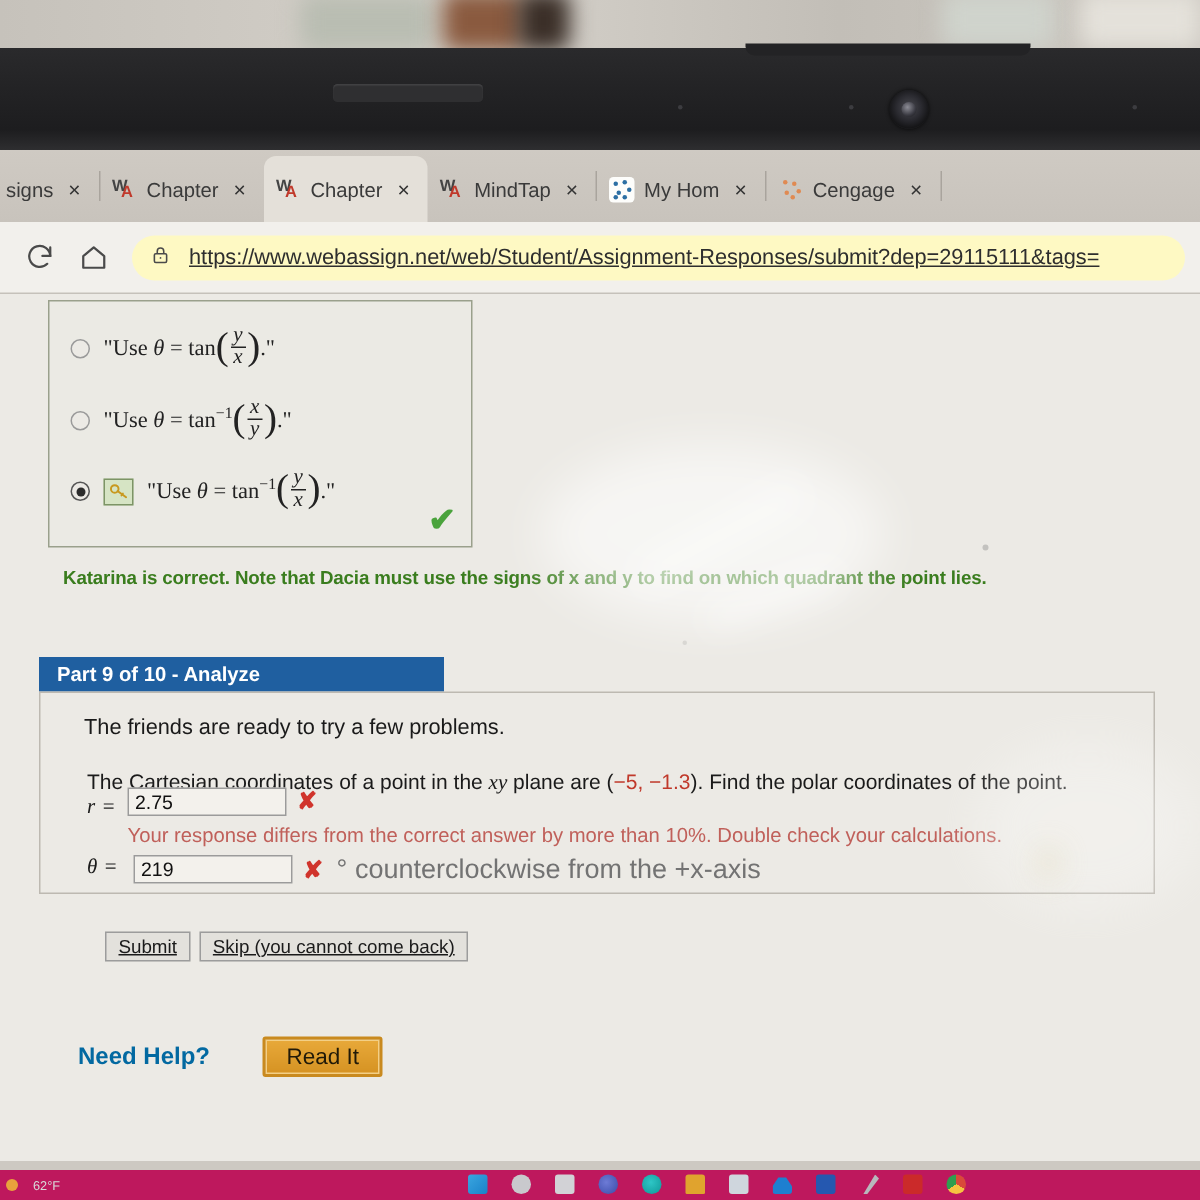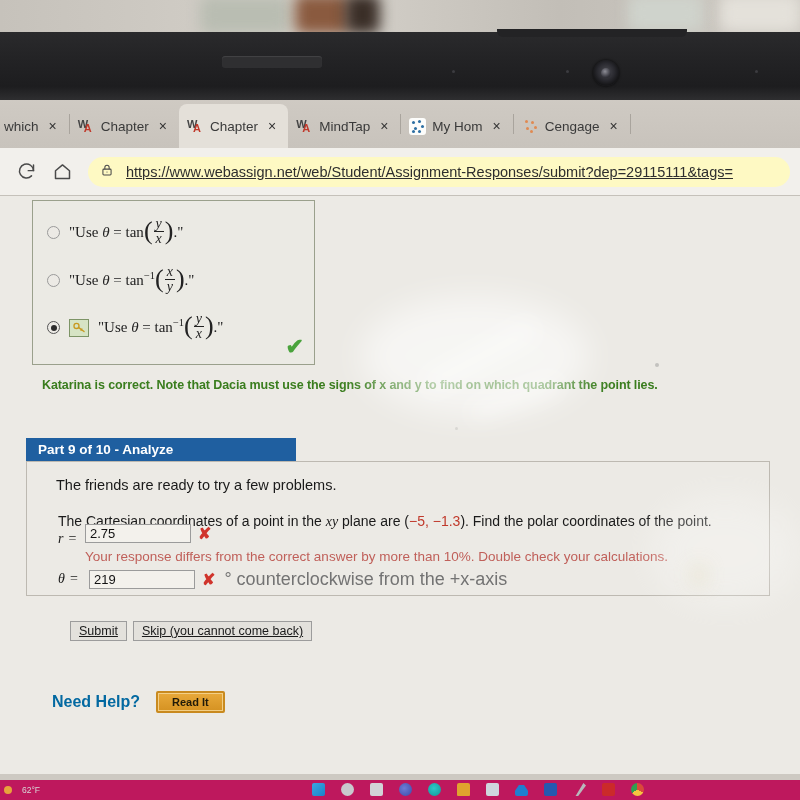--- a/index.html
+++ b/index.html
@@ -185,23 +185,24 @@
   .btn-row { position:absolute; left:70px; top:425px; display:flex; gap:6px; }
   .gbtn {
     background:#e3e1dc; border:1px solid #9c9c9c; font-size:12.5px; color:#1a1a1a;
     padding:2px 8px; text-decoration:underline; font-family:"Liberation Sans",sans-serif;
   }
 
   .need-help { position:absolute; left:52px; top:495px; display:flex; align-items:center; gap:16px; }
   .nh-label { color:#0369a1; font-size:16px; font-weight:bold; }
   .readit {
     background:linear-gradient(180deg,#e8a93a,#d59222);
-    border:2px solid #c98a1f; color:#211a08; font-size:11px; font-weight:bold;
+    border:2px solid #c98a1f; color:#211a08; font-size:15px; font-weight:normal;
     padding:3px 14px; border-radius:2px;
     box-shadow:inset 0 0 0 1px #f3cf86;
+    margin-left:19px;
   }
 
   
   .glare {
     position:absolute; pointer-events:none; filter:blur(16px);
     background:rgba(255,255,255,.55); border-radius:50%;
   }
   .glare2 {
     position:absolute; pointer-events:none; filter:blur(10px);
     background:rgba(255,255,255,.45);
@@ -242,21 +243,21 @@
   <div class="webcam">
       <div class="lens"></div>
     </div>
 </div>
 
 <div id="screen">
 
   <div id="tabstrip">
 
     <div class="tab" style="margin-left:-4px;">
-      <span class="tlabel">which</span>
+      <span class="tlabel">signs</span>
       <span class="tclose">×</span>
     </div>
     <div class="tab-sep"></div>
 
     <div class="tab">
       <span class="fav">
         <span class="fav-wa"><span class="w">W</span><span class="a">A</span></span>
       </span>
       <span class="tlabel">Chapter</span>
       <span class="tclose">×</span>

